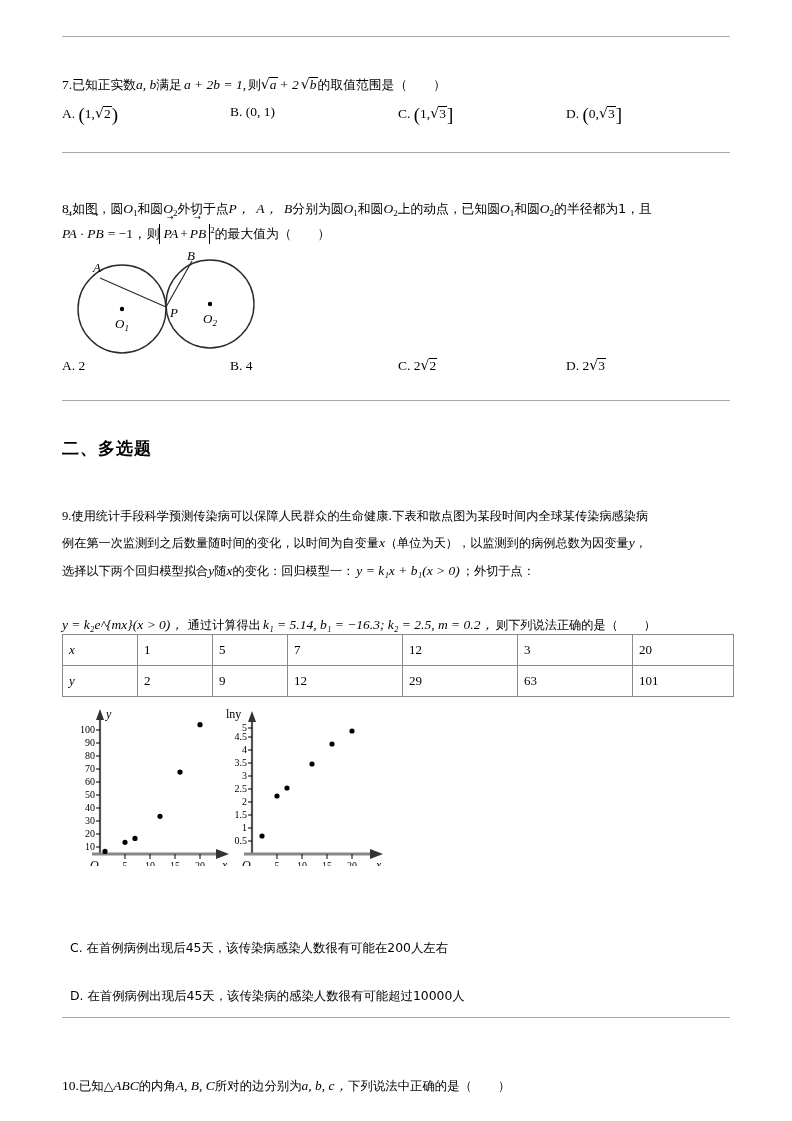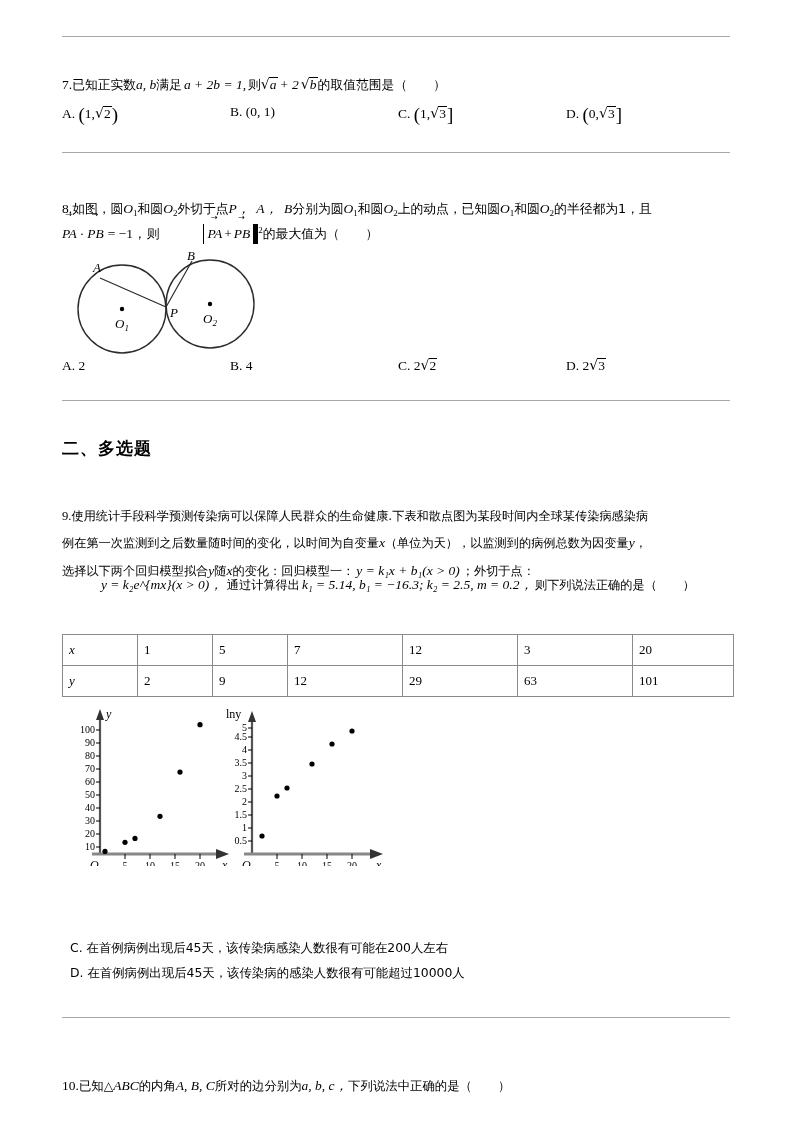--- a/index.html
+++ b/index.html
@@ -95,24 +95,23 @@
     left: 0; right: 1px;
     top: -10px;
     font-size: 8px;
     text-align: center;
     line-height: 8px;
     font-family: "DejaVu Sans", sans-serif;
   }
   .absbar {
     display: inline-block;
     border-left: 1px solid #000;
-    border-right: 5px solid #000000;
+    border-right: 1px solid #000000;
     padding: 0 3px;
     line-height: 1.45;
-    margin-left: 44px;
   }
 
   
   .section-head {
     position: absolute;
     left: 62px;
     font-family: "DejaVu Sans", "Liberation Sans", sans-serif;
     font-weight: bold;
     font-size: 17px;
     letter-spacing: 1px;
@@ -229,21 +228,21 @@
   </div>
 
   <div class="block qline" style="top:530px;">
     <span class="cn" style="font-size:12.2px;">例在第一次监测到之后数量随时间的变化，以时间为自变量</span><span class="mi">x</span><span class="cn" style="font-size:12.2px;">（单位为天），以监测到的病例总数为因变量</span><span class="mi">y</span><span class="cn" style="font-size:12.2px;">，</span>
   </div>
 
   <div class="block qline" style="top:558px;">
     <span class="cn" style="font-size:12.2px;">选择以下两个回归模型拟合</span><span class="mi">y</span><span class="cn" style="font-size:12.2px;">随</span><span class="mi">x</span><span class="cn" style="font-size:12.2px;">的变化：回归模型一：</span><span class="mi" style="padding:0 2px;">y = k₁x + b₁(x &gt; 0)</span><span class="cn" style="font-size:12.2px;">；外切于点：</span>
   </div>
 
-  <div class="block qline" style="top:572px;text-align:center;">
+  <div class="block qline" style="top:612px;">
     <span class="mi">y = k₂e^{mx}(x &gt; 0)，</span><span class="cn" style="font-size:12.2px; padding-left:4px;">通过计算得出</span><span class="mi" style="padding:0 2px;">k₁ = 5.14, b₁ = −16.3; k₂ = 2.5, m = 0.2，</span><span class="cn" style="font-size:12.2px;">则下列说法正确的是（</span><span style="display:inline-block;width:26px;"></span><span class="cn" style="font-size:12.2px;">）</span>
   </div>
 
   <table class="dtable" style="left:62px; top:634px; width:672px;">
     <tbody>
       <tr>
         <td class="hdr" style="width:62px;">x</td>
         <td style="width:62px;">1</td>
         <td style="width:62px;">5</td>
         <td style="width:102px;">7</td>
@@ -365,21 +364,21 @@
         <circle cx="98" cy="58" r="2.6" fill="#000"></circle>
         <circle cx="118" cy="38" r="2.6" fill="#000"></circle>
         <circle cx="138" cy="25" r="2.6" fill="#000"></circle>
       </g>
     </svg>
   </div>
 
   <div class="optline" style="top:940px;">
     <span class="cn" style="font-size:12.4px;">C. 在首例病例出现后45天，该传染病感染人数很有可能在200人左右</span>
   </div>
-  <div class="optline" style="top:965px;">
+  <div class="optline" style="top:988px;">
     <span class="cn" style="font-size:12.4px;">D. 在首例病例出现后45天，该传染病的感染人数很有可能超过10000人</span>
   </div>
 
   <div class="divider" style="top:1017px;"></div>
 
   <div class="block qline" style="top:1073px;">
     <span class="mn">10.</span><span class="cn" style="font-size:12.4px;">已知△</span><span class="mi">ABC</span><span class="cn" style="font-size:12.4px;">的内角</span><span class="mi">A, B, C</span><span class="cn" style="font-size:12.4px;">所对的边分别为</span><span class="mi">a, b, c，</span><span class="cn" style="font-size:12.4px;">下列说法中正确的是（</span><span style="display:inline-block;width:26px;"></span><span class="cn" style="font-size:12.4px;">）</span>
   </div>
 
 </div>

